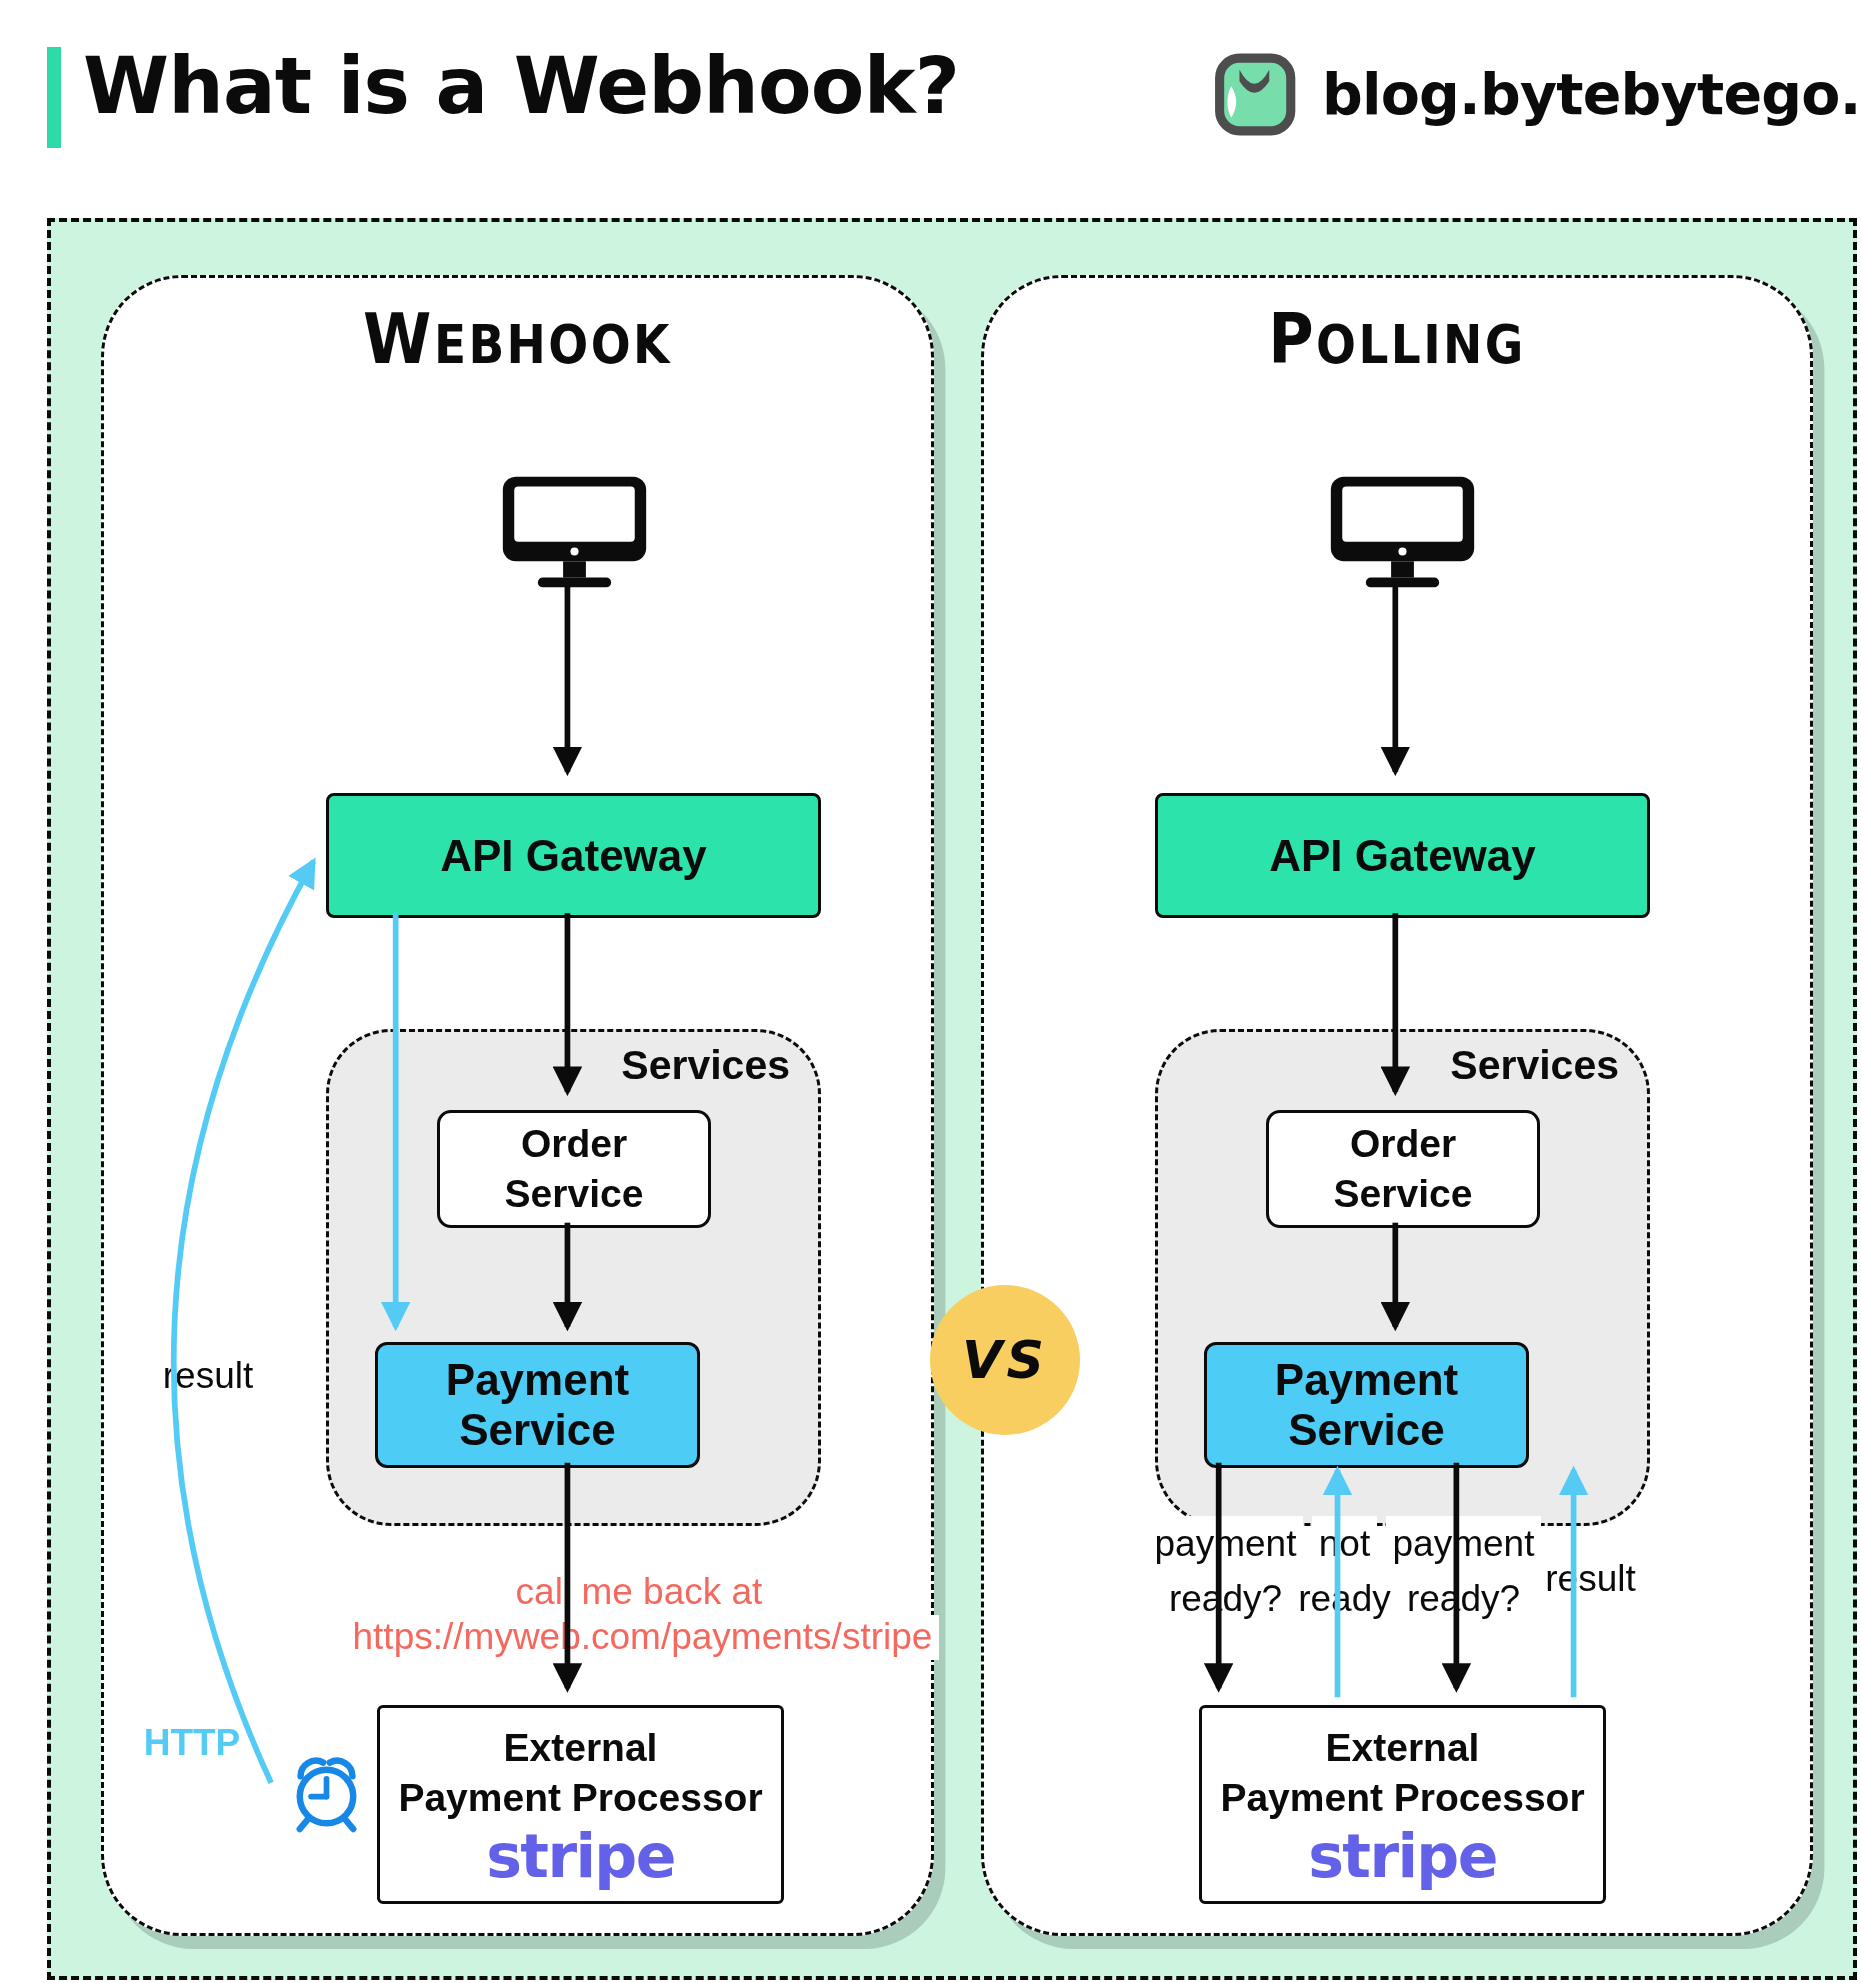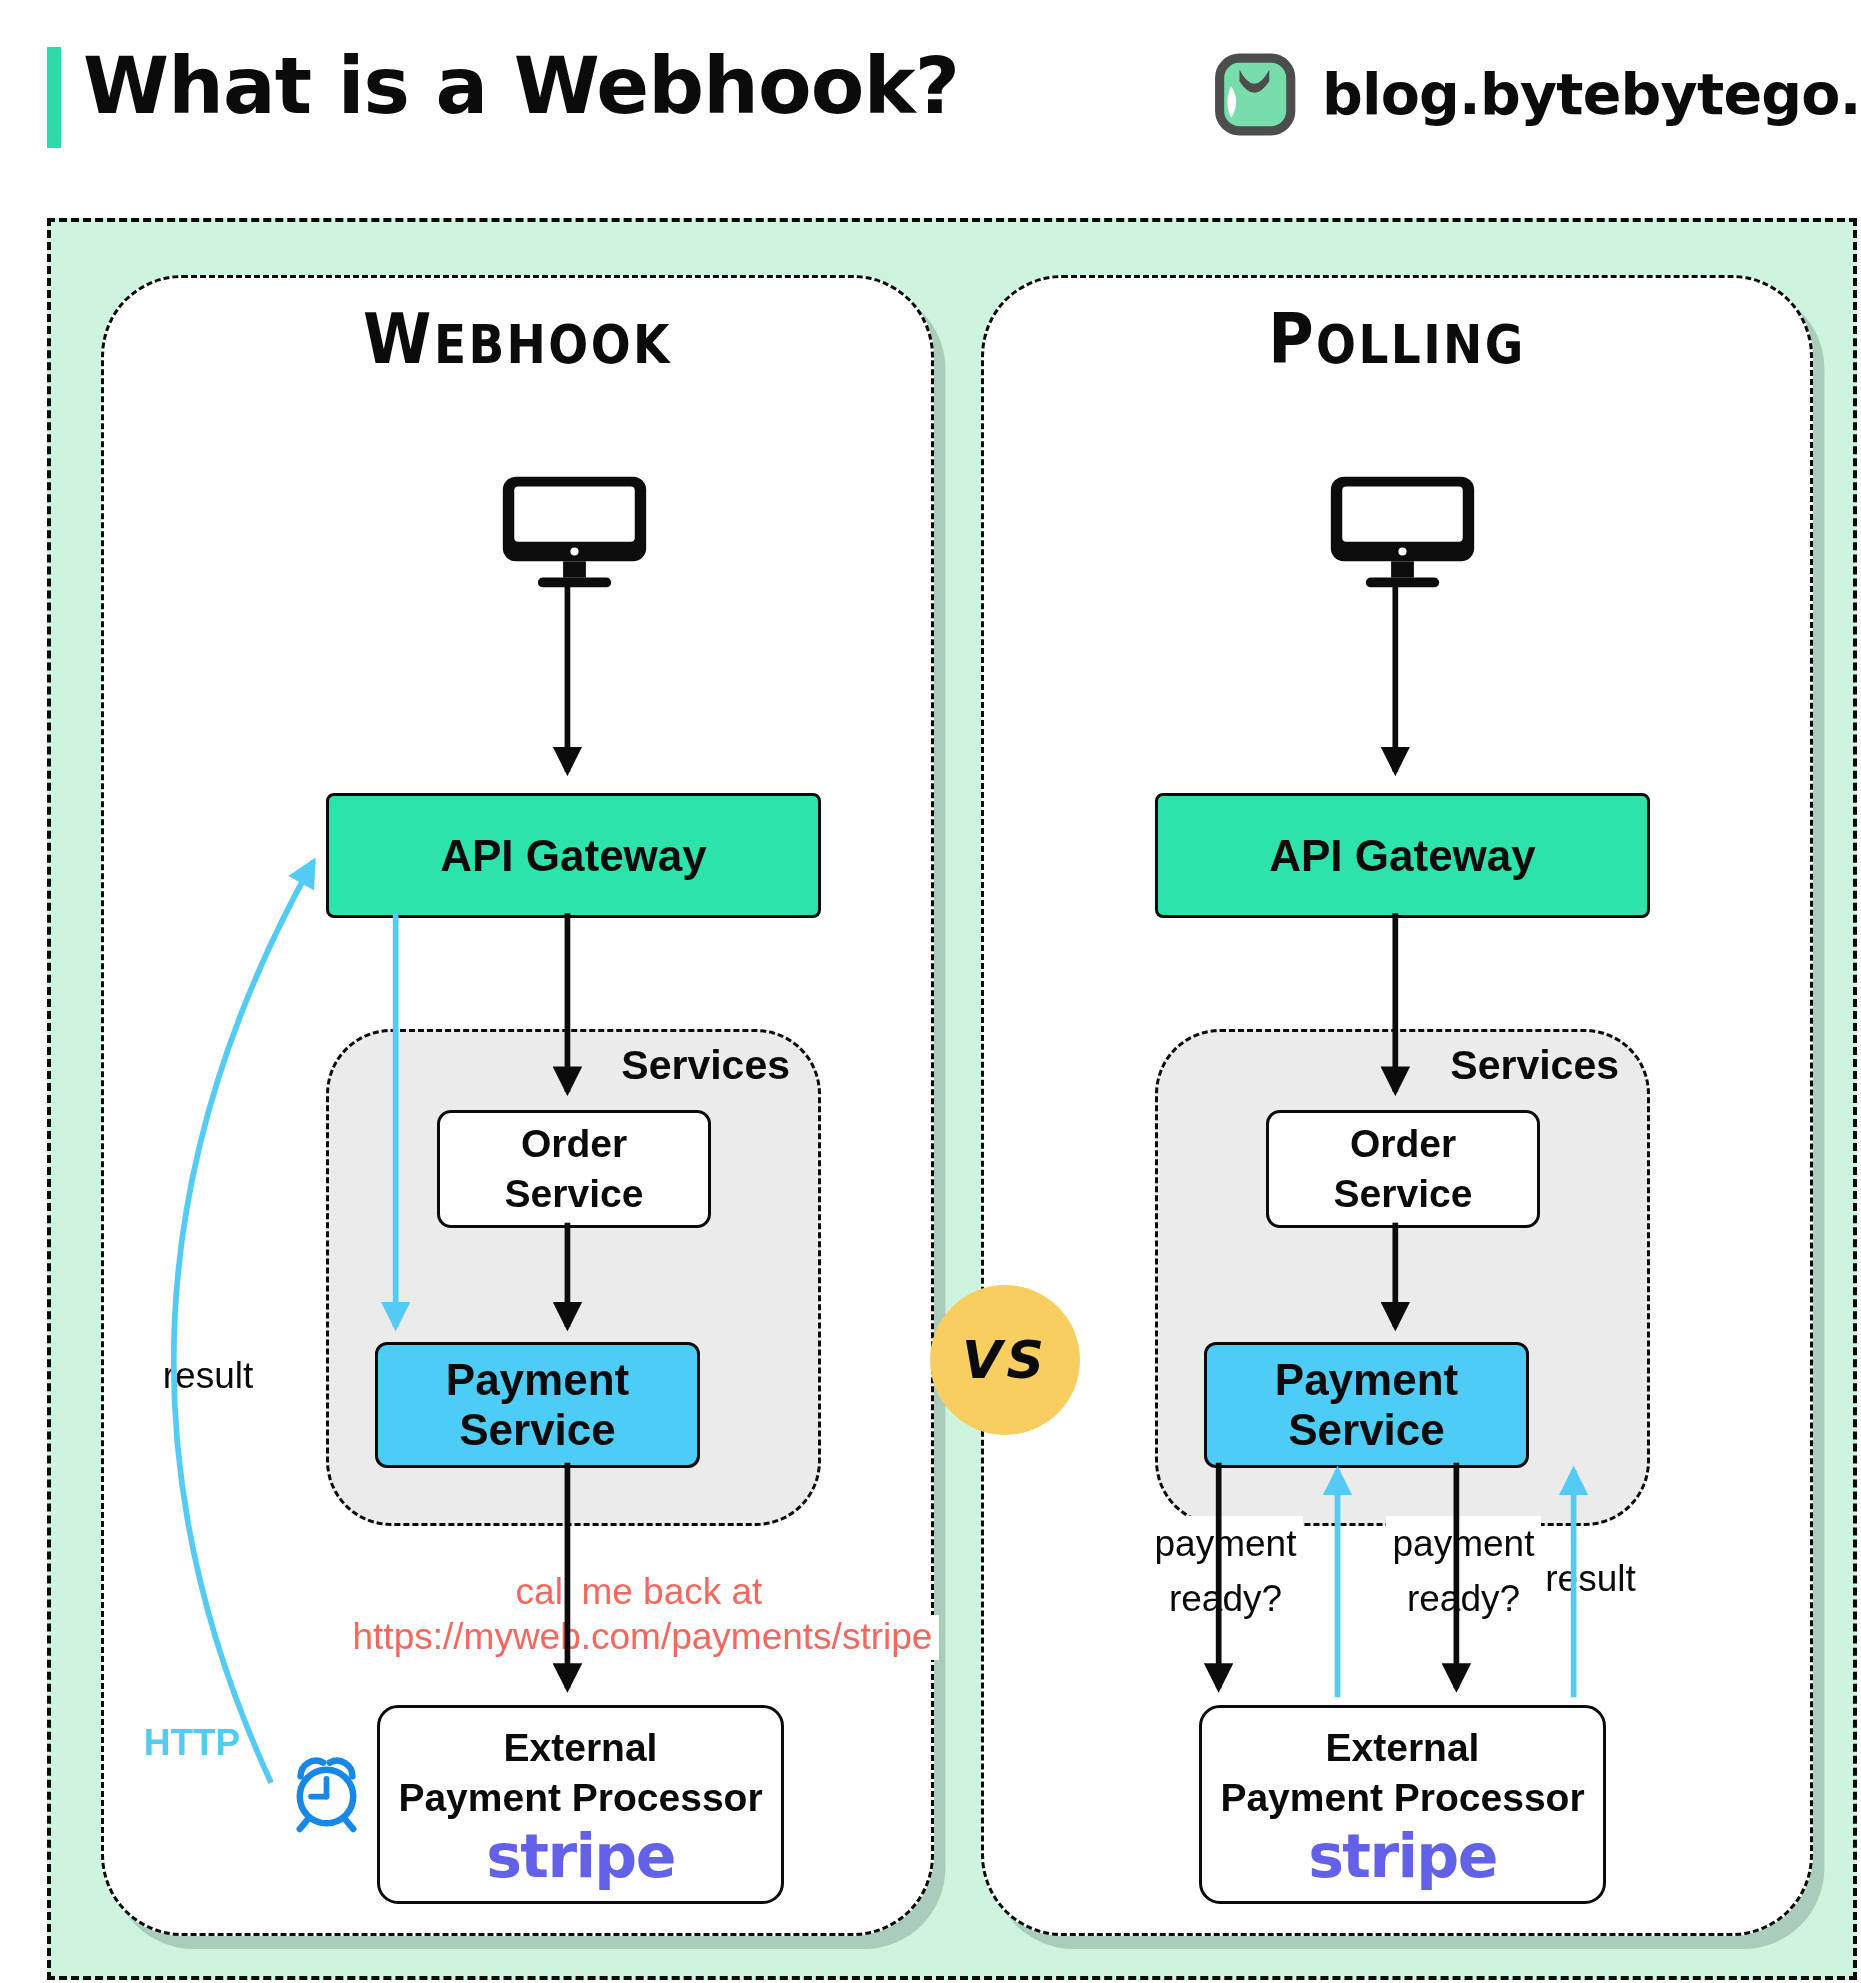--- a/index.html
+++ b/index.html
@@ -49,21 +49,21 @@
   .panel.left .services{left:222px;} .panel.right .services{left:171px;}
   .services-label{position:absolute; right:28px; top:9.8px; font-size:41px; font-weight:800;}
 
   .order{top:832px; width:274px; height:118px; border-radius:14px; font-size:39px; font-weight:800; line-height:50px;}
   .panel.left .order{left:333px;} .panel.right .order{left:282px;}
 
   .payment{top:1064px; width:325px; height:126px; background:var(--payblue); border-radius:12px;
     font-size:44px; font-weight:800;}
   .panel.left .payment{left:271px;} .panel.right .payment{left:220px;}
 
-  .external{top:1427px; width:407px; height:199px; border-radius:21px; padding-top:4.9px;
+  .external{top:1427px; width:407px; height:199px; border-radius:6px; padding-top:4.9px;
     font-size:39px; font-weight:800; line-height:50px;}
   .panel.left .external{left:273px;} .panel.right .external{left:215px;}
   .stripe-word{font-family:"DejaVu Sans", sans-serif; font-size:60px; font-weight:800;
     letter-spacing:-1.6px; color:var(--stripe); line-height:67px;}
 
   
   .float-label{position:absolute; z-index:50; text-align:center;}
   .float-label span{background:#fff; padding:0.8px 6.5px; display:inline-block;}
   .lbl-note{left:242px; top:1291px; width:586px; font-size:37px; font-weight:500;
     color:var(--notered); line-height:44px;}
@@ -186,20 +186,24 @@
       <div class="box external">
         <div>External</div>
         <div>Payment Processor</div>
         <div class="stripe-word">stripe</div>
       </div>
 
       <div class="float-label conn-label lbl-c1">
         <div><span>payment</span></div>
         <div><span>ready?</span></div>
       </div>
+      <div class="float-label conn-label lbl-c2">
+        <div><span>not</span></div>
+        <div><span>ready</span></div>
+      </div>
       <div class="float-label conn-label lbl-c3">
         <div><span>payment</span></div>
         <div><span>ready?</span></div>
       </div>
       <div class="float-label conn-label lbl-c4">
         <div><span>result</span></div>
       </div>
     </div>
 
     <div class="vs-circle">VS</div>

